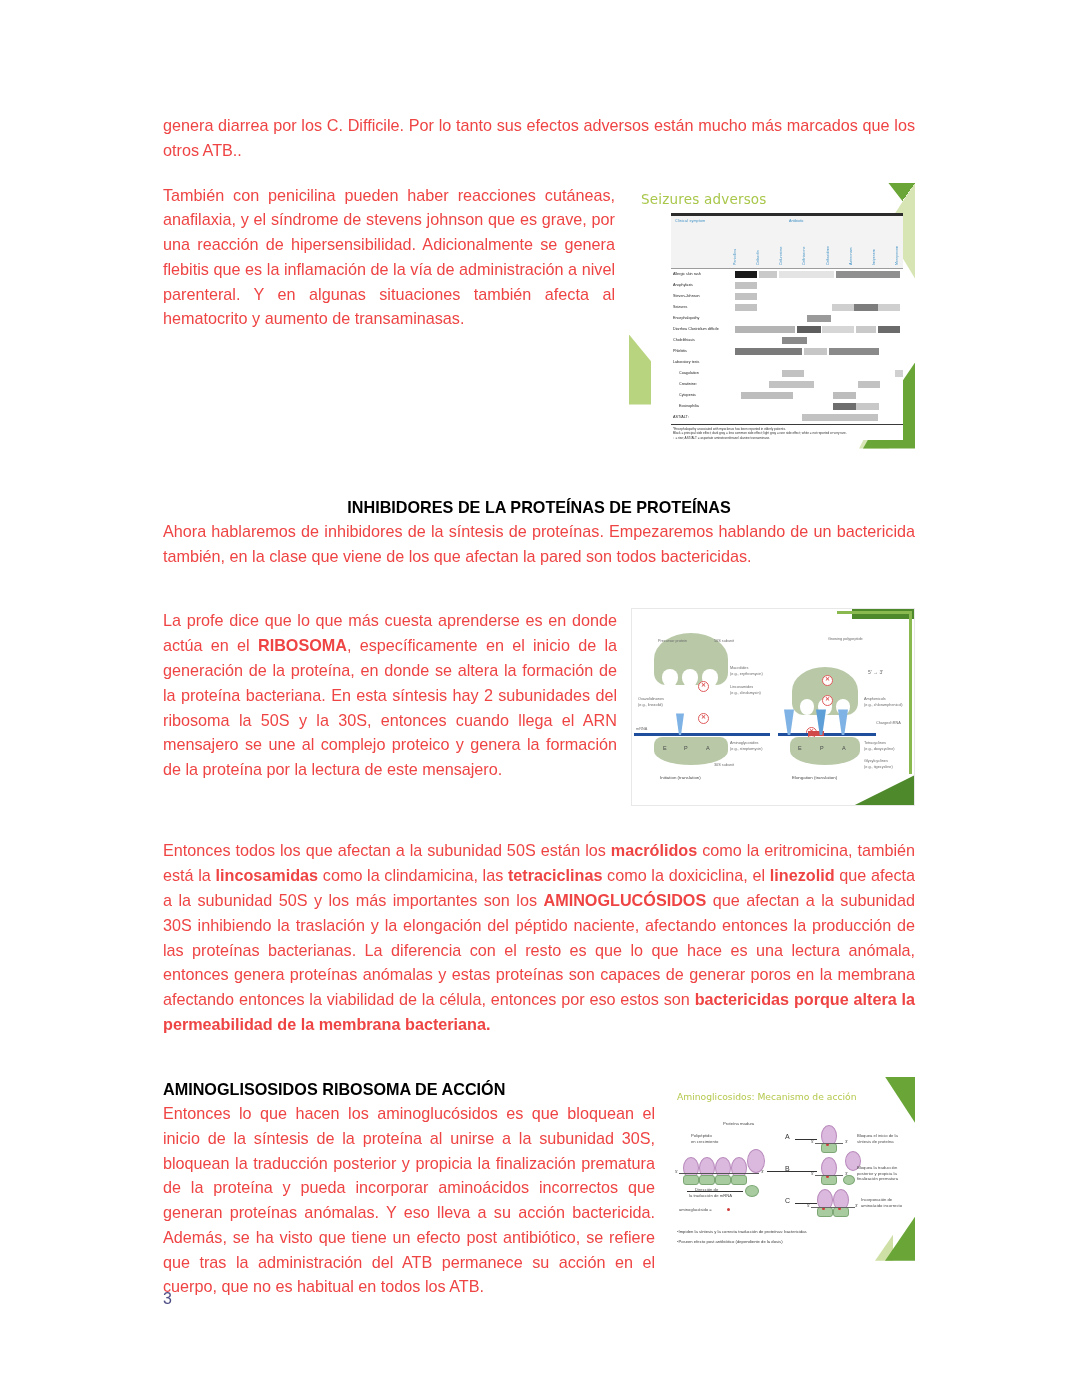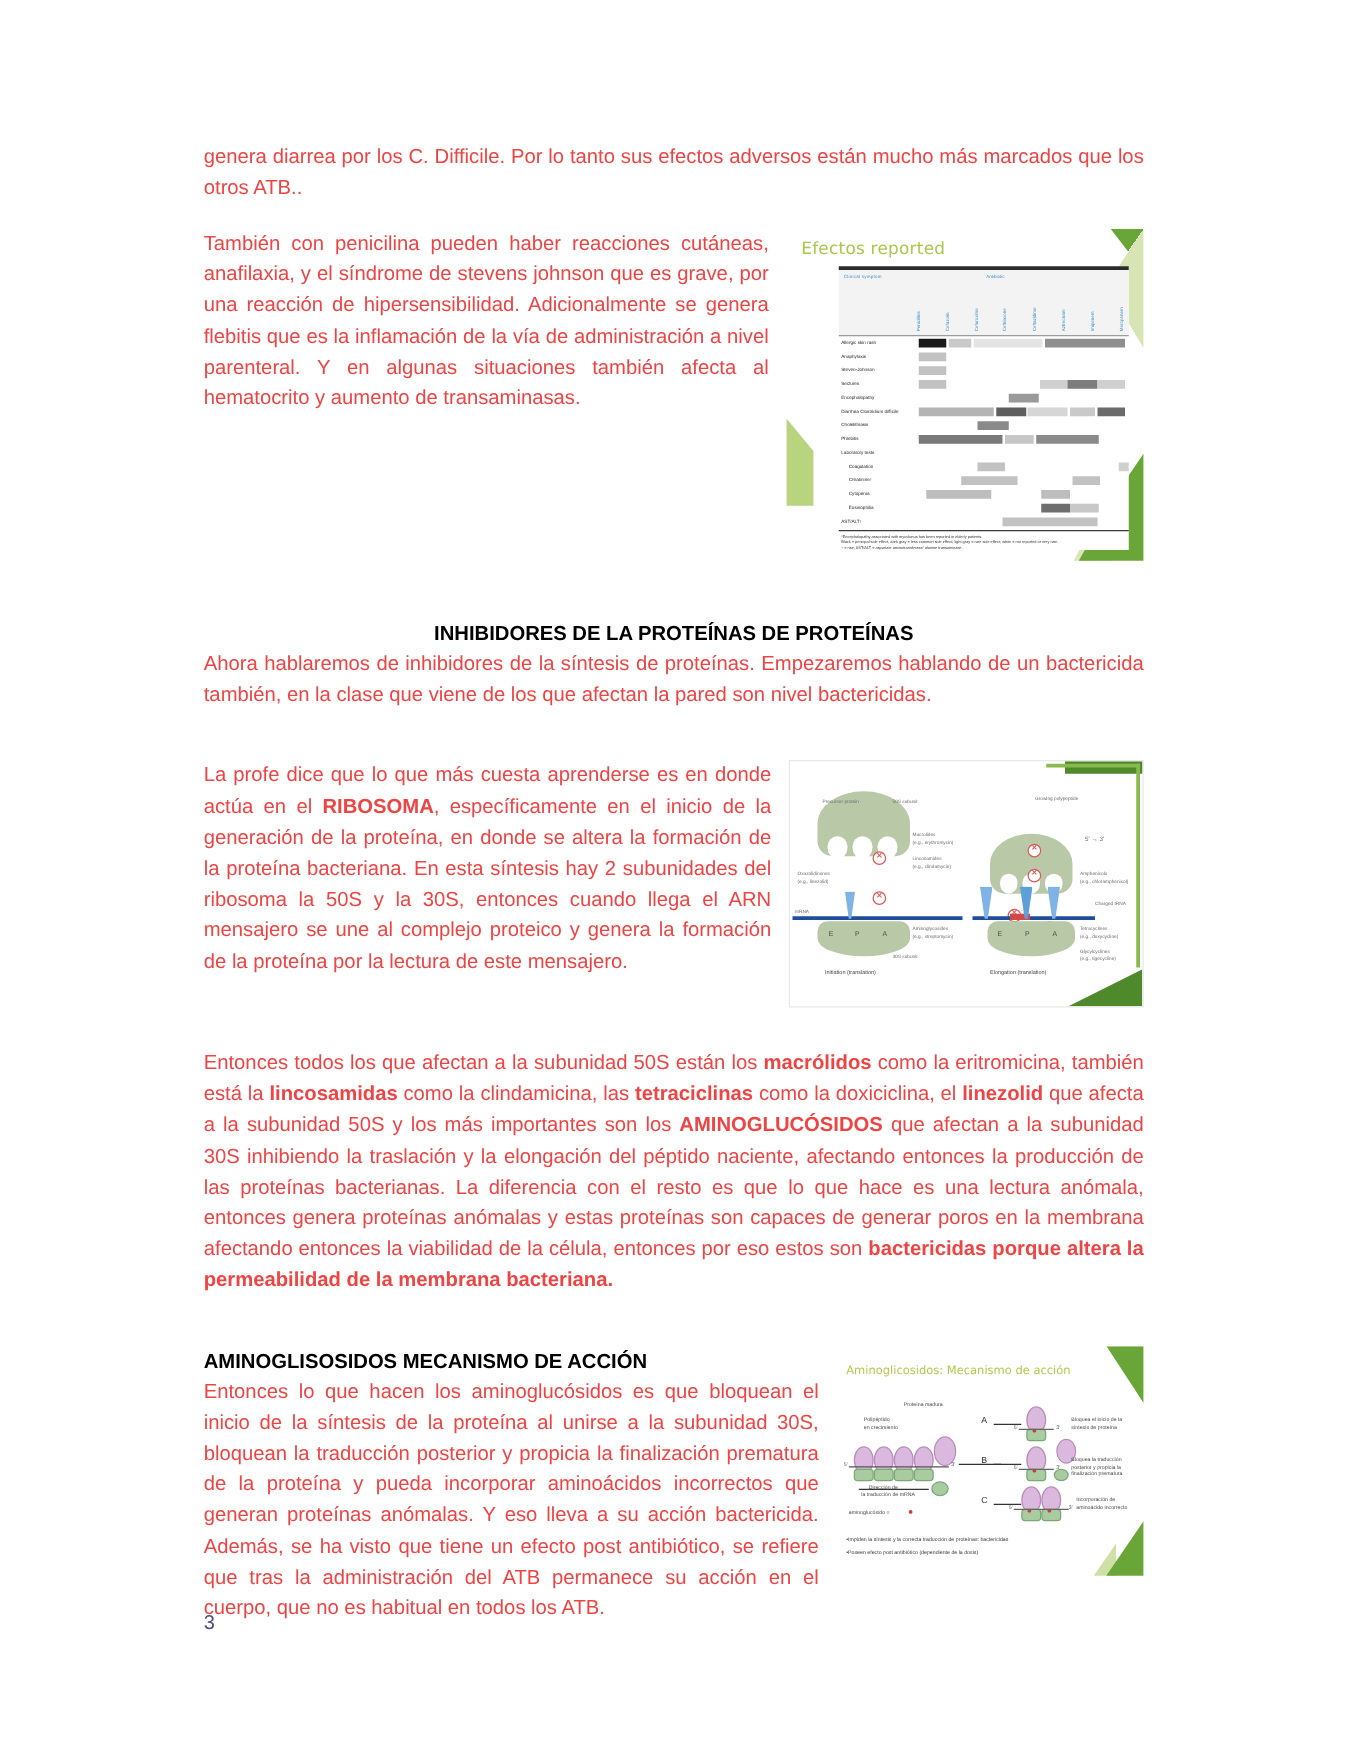--- a/index.html
+++ b/index.html
@@ -260,21 +260,21 @@
     <p class="body-text">genera diarrea por los C. Difficile. Por lo tanto sus efectos adversos están mucho más marcados que los otros ATB..</p>
 
     <div class="fig-right">
       <div class="slide1">
         <div class="s1-corner-tr2"></div>
         <div class="s1-corner-tr"></div>
         <div class="s1-corner-bl"></div>
         <div class="s1-corner-br2"></div>
         <div class="s1-corner-br"></div>
 
-        <div class="s1-title">Efectos reported</div>
+        <div class="s1-title">Seizures adversos</div>
 
         <div class="s1-table">
           <div class="s1-head-rule"></div>
           <div class="s1-hdr-row">
             <div class="s1-hdr-cs">Clinical symptom</div>
             <div class="s1-hdr-ab">Antibiotic</div>
             <div class="s1-vcols" id="s1-vcols">
                 <div class="s1-vcol">Penicillins</div>
                 <div class="s1-vcol">Cefazolin</div>
                 <div class="s1-vcol">Cefuroxime</div>
@@ -394,21 +394,21 @@
         </div>
       </div>
     </div>
 
     <p class="body-text">También con penicilina pueden haber reacciones cutáneas, anafilaxia, y el síndrome de stevens johnson que es grave, por una reacción de hipersensibilidad. Adicionalmente se genera flebitis que es la inflamación de la vía de administración a nivel parenteral. Y en algunas situaciones también afecta al hematocrito y aumento de transaminasas.</p>
 
     <div class="clear"></div>
     <div class="spacer-40"></div>
 
     <h2 class="section-head">INHIBIDORES DE LA PROTEÍNAS DE PROTEÍNAS</h2>
-    <p class="body-text">Ahora hablaremos de inhibidores de la síntesis de proteínas. Empezaremos hablando de un bactericida también, en la clase que viene de los que afectan la pared son nivel bactericidas.</p>
+    <p class="body-text">Ahora hablaremos de inhibidores de la síntesis de proteínas. Empezaremos hablando de un bactericida también, en la clase que viene de los que afectan la pared son todos bactericidas.</p>
 
     <div class="spacer-20"></div>
 
     <div class="fig-right">
       <div class="slide2">
         <div class="s2-corner-tr"></div>
         <div class="s2-frame"></div>
         <div class="s2-corner-br"></div>
 
         <div class="s2-stage">
@@ -565,21 +565,21 @@
         <div class="mrna" style="left:142px; top:130px; width:44px; height:1.2px; background:#666;"></div>
         <div class="lbl-s3" style="left:138px; top:126px;">5'</div>
         <div class="lbl-s3" style="left:186px; top:126px;">3'</div>
         <div class="lbl-s3" style="left:192px; top:120px; width:50px; white-space:normal;">Incorporación de aminoácido incorrecto</div>
 
         <div class="s3-bullet" style="left:8px; top:152px;">•Impiden la síntesis y la correcta traducción de proteínas: bactericidas</div>
         <div class="s3-bullet" style="left:8px; top:162px;">•Poseen efecto post antibiótico (dependiente de la dosis)</div>
       </div>
     </div>
 
-    <h2 class="section-head-left">AMINOGLISOSIDOS MECANISMO DE ACCIÓN</h2>
+    <h2 class="section-head-left">AMINOGLISOSIDOS RIBOSOMA DE ACCIÓN</h2>
     <p class="body-text last">Entonces lo que hacen los aminoglucósidos es que bloquean el inicio de la síntesis de la proteína al unirse a la subunidad 30S, bloquean la traducción posterior y propicia la finalización prematura de la proteína y pueda incorporar aminoácidos incorrectos que generan proteínas anómalas. Y eso lleva a su acción bactericida. Además, se ha visto que tiene un efecto post antibiótico, se refiere que tras la administración del ATB permanece su acción en el cuerpo, que no es habitual en todos los ATB.</p>
 
     <div class="clear"></div>
   </div>
 
   <div class="footer">
     <div class="footer-page">3</div>
   </div>
 
 </div>

